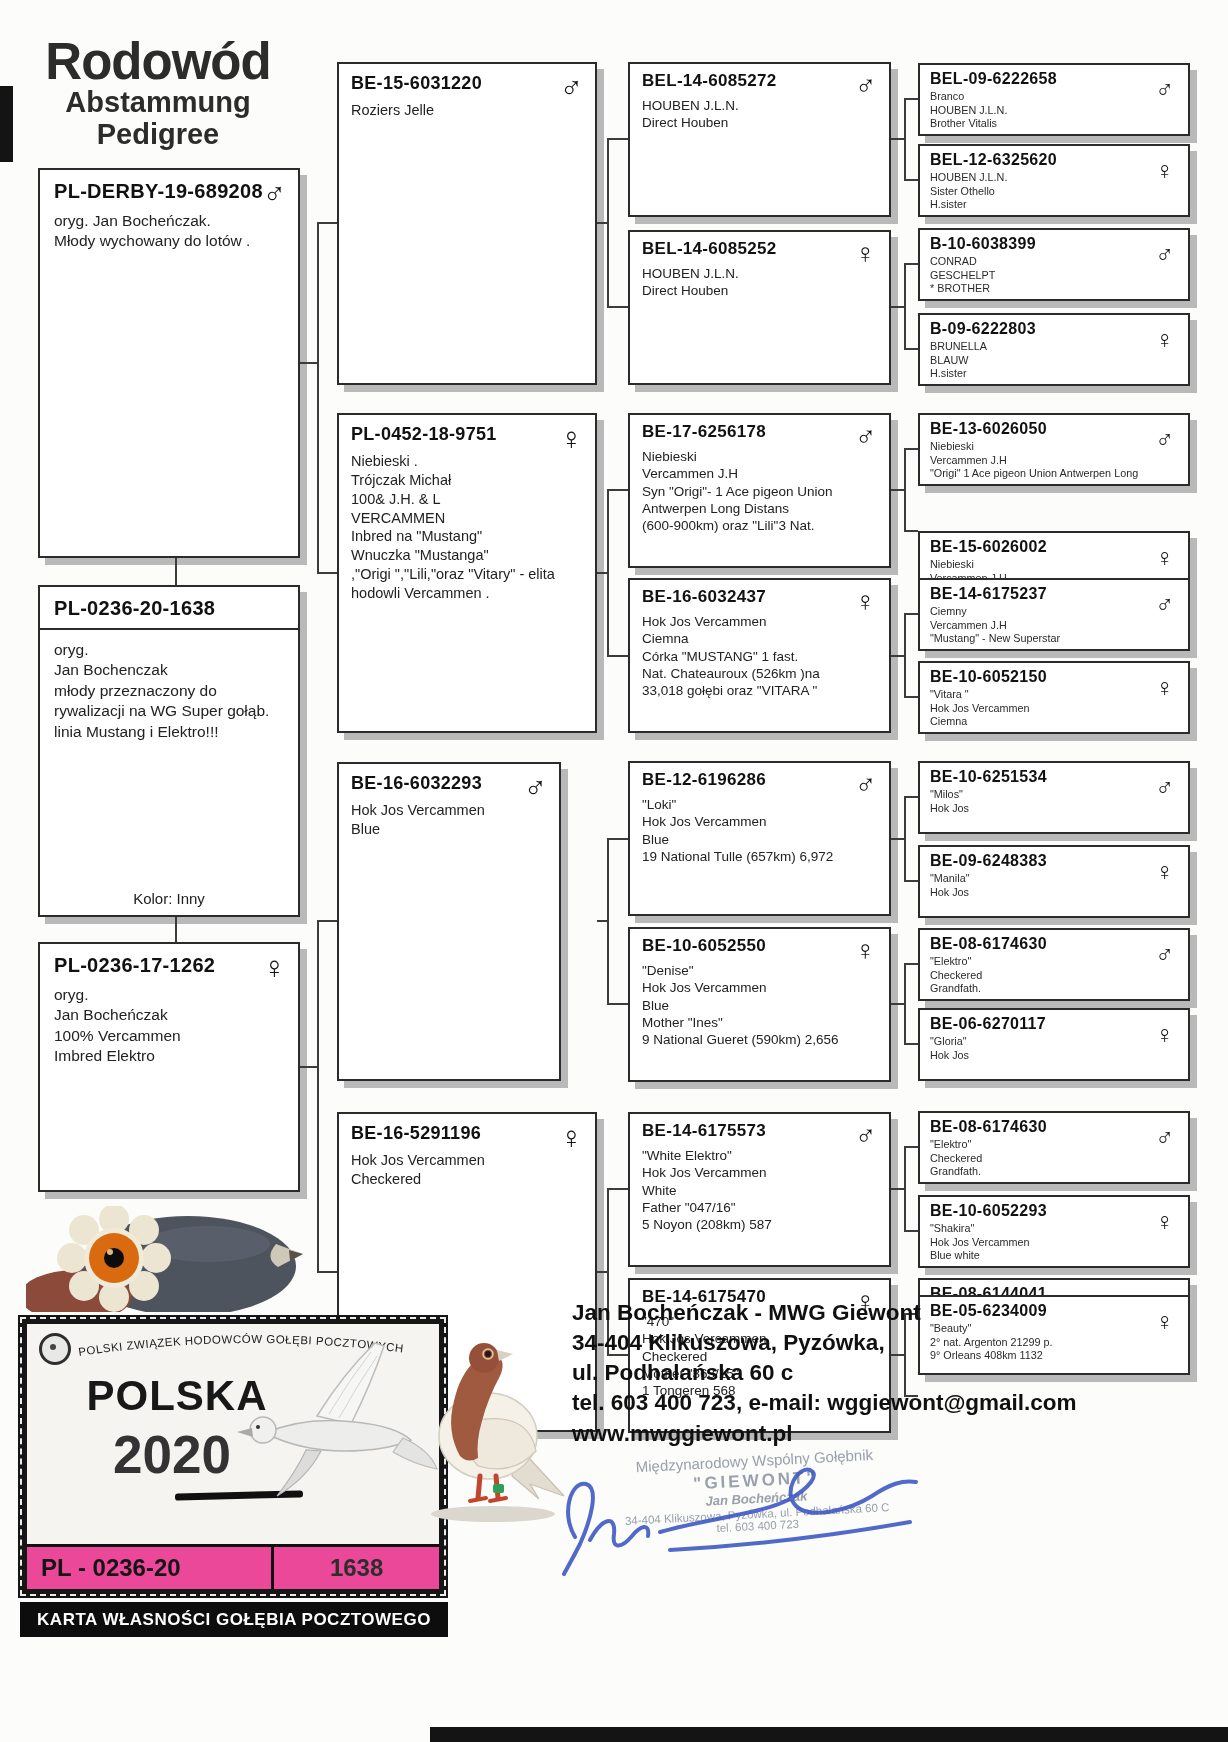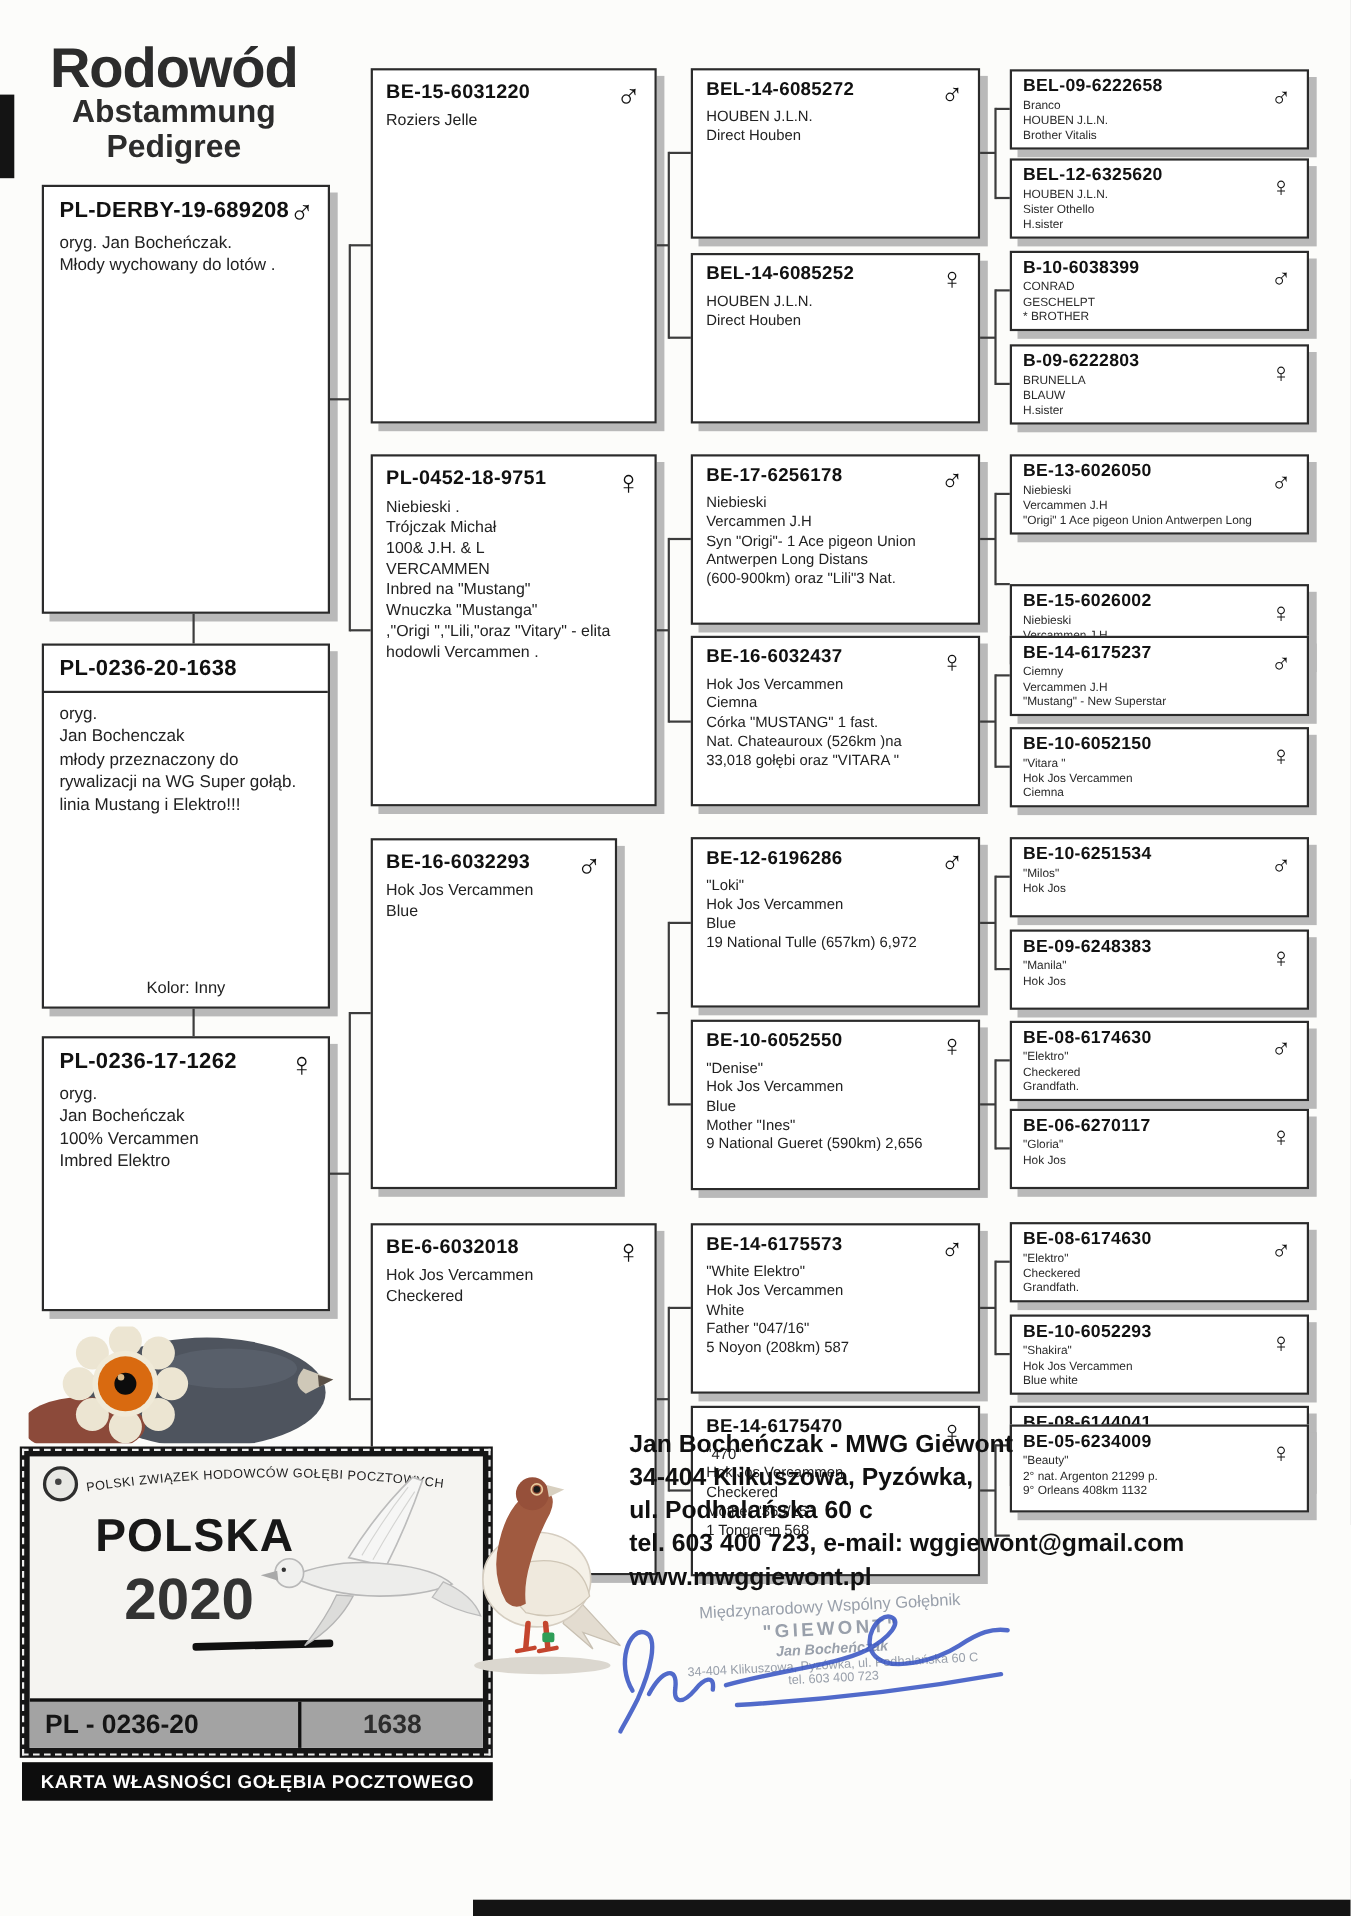--- a/index.html
+++ b/index.html
@@ -48,21 +48,21 @@
         border:3px solid #2e2e2e;background:#e8e8e4;}
   #card .logo::after{content:"";position:absolute;left:8px;top:8px;width:6px;height:6px;border-radius:50%;background:#444;}
   #card .assoc{position:absolute;left:46px;top:0;width:360px;height:40px;}
   #card .country{position:absolute;left:0;top:48px;width:300px;text-align:center;
         font-size:42px;font-weight:900;color:#181818;letter-spacing:1px;}
   #card .year{position:absolute;left:0;top:100px;width:290px;text-align:center;
         font-size:53px;font-weight:bold;color:#333;}
   #card .penline{position:absolute;left:148px;top:168px;width:128px;height:7px;background:#101010;
         border-radius:3px;transform:rotate(-1.5deg);}
   #card .ringstrip{position:absolute;left:0;right:0;bottom:0;height:42px;border-top:3px solid #101010;
-        background:#a3a3a3;display:flex;align-items:center;}
+        background:#ec4899;display:flex;align-items:center;}
   #card .ringstrip .cellL{width:60%;border-right:3px solid #101010;height:100%;display:flex;align-items:center;
         padding-left:14px;box-sizing:border-box;font-size:24px;font-weight:bold;color:#151515;}
   #card .ringstrip .cellR{flex:1;text-align:center;font-size:24px;font-weight:bold;color:#2d2d2d;}
   #karta-bar{position:absolute;left:20px;top:1602px;width:428px;height:35px;background:#0d0d0d;
         color:#fdfdfd;font-weight:bold;font-size:17px;letter-spacing:.5px;display:flex;
         align-items:center;justify-content:center;z-index:5;}
 </style>
 </head>
 <body>
 
@@ -130,21 +130,21 @@
       </div>
       <div class="pbox g2" style="left: 337px; top: 762px; width: 224px; height: 319px;">
         <div class="ring">BE-16-6032293</div>
         <span class="sex">♂</span>
         <div class="body">
           <div>Hok Jos Vercammen</div>
           <div>Blue</div>
         </div>
       </div>
       <div class="pbox g2" style="left: 337px; top: 1112px; width: 260px; height: 320px;">
-        <div class="ring">BE-6-6032018</div>
+        <div class="ring">BE-16-5291196</div>
         <span class="sex">♀</span>
         <div class="body">
           <div>Hok Jos Vercammen</div>
           <div>Checkered</div>
         </div>
       </div>
       <div class="pbox g3" style="left: 628px; top: 62px; width: 263px; height: 155px;">
         <div class="ring">BEL-14-6085272</div>
         <span class="sex">♂</span>
         <div class="body">

